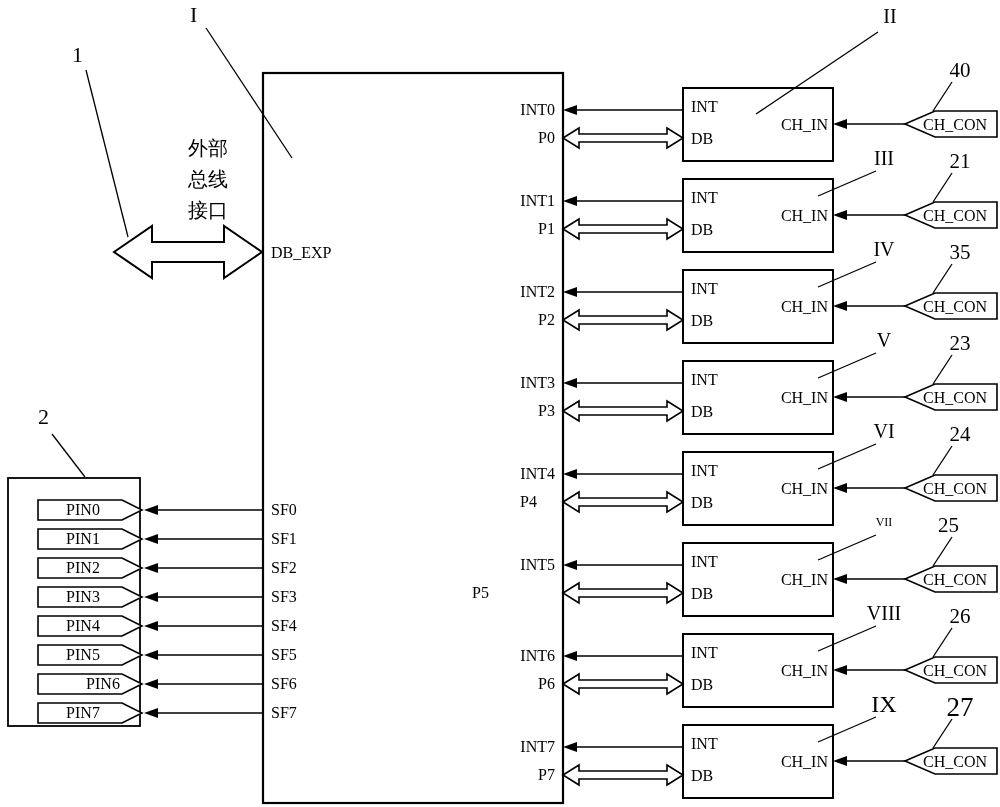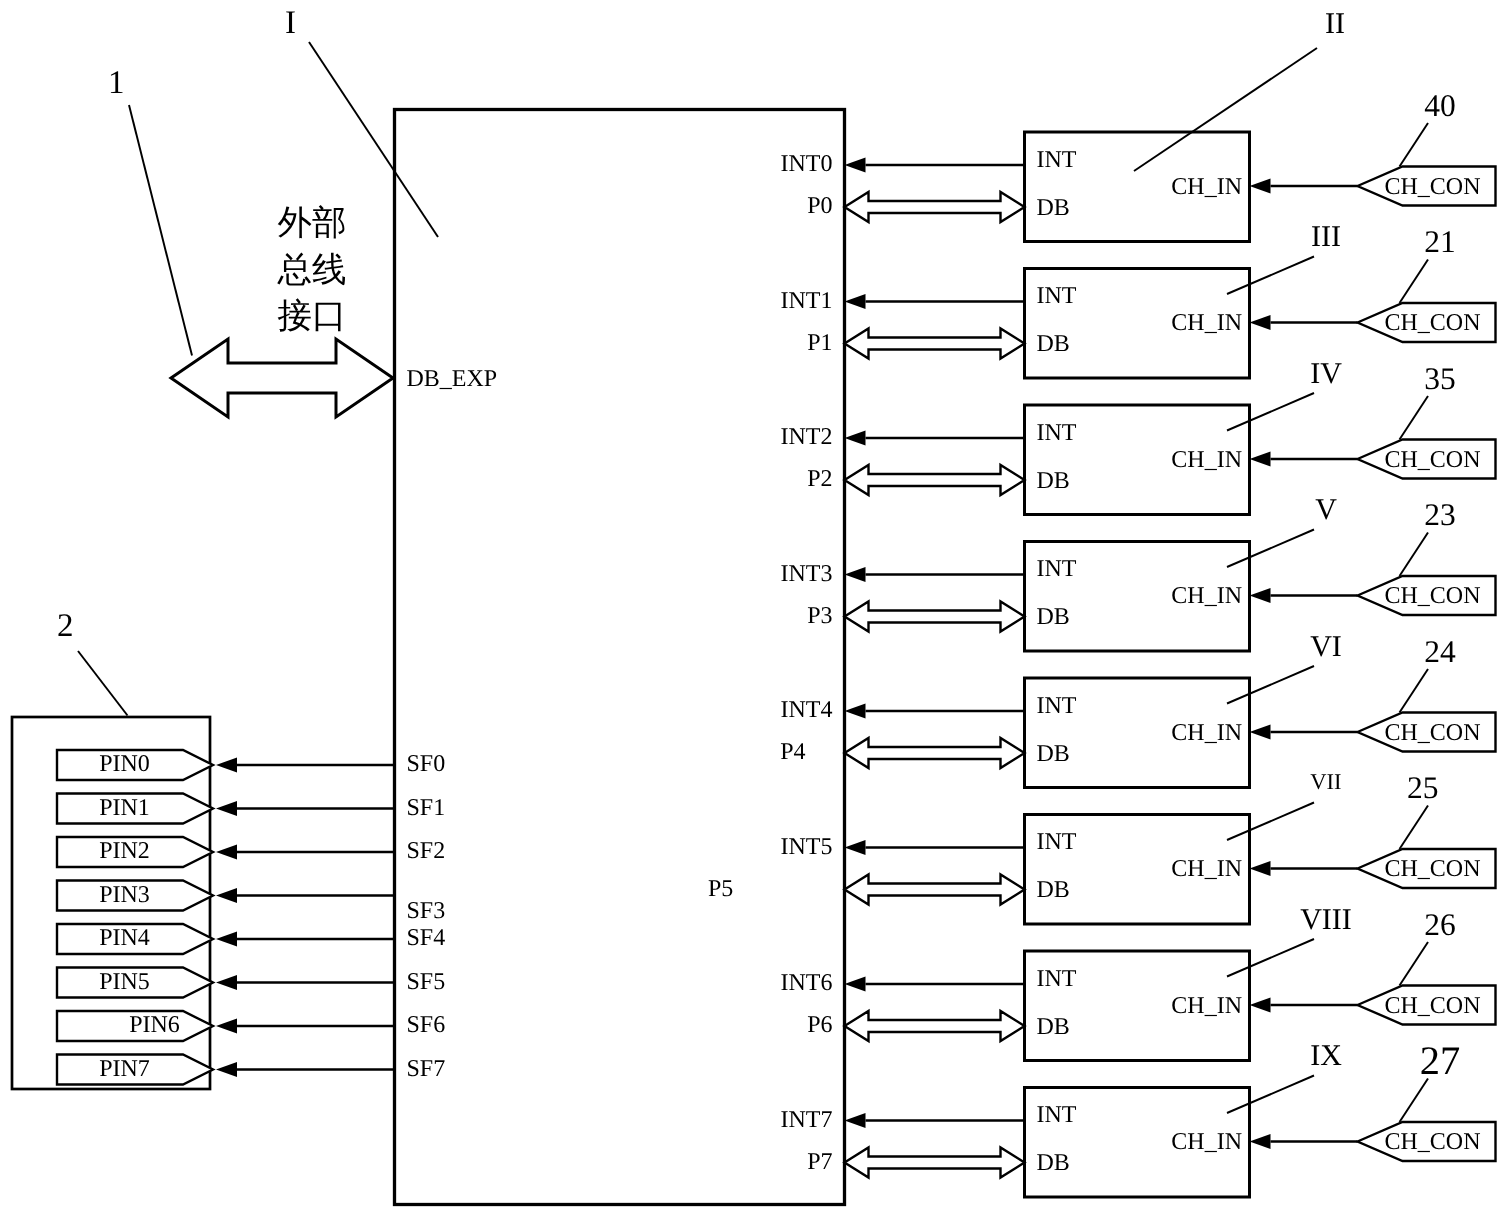--- a/index.html
+++ b/index.html
@@ -6,21 +6,21 @@
   #stage{
     position:relative;width:1000px;height:807px;background:#fff;
     font-family:"Liberation Serif", serif;color:#000;overflow:hidden;
   }
   #shapes{position:absolute;left:0;top:0;width:1000px;height:807px;}
   .lbl{
     position:absolute;height:20px;line-height:20px;font-size:16px;
     white-space:nowrap;color:#000;
   }
   .ref{font-size:22px;height:26px;line-height:26px;}
-  .cjk{font-size:23px;height:31px;line-height:31px;width:72px;text-align:center;font-family:Liberation Serif, serif;}
+  .cjk{font-size:20px;height:31px;line-height:31px;width:72px;text-align:center;font-family:Liberation Serif, serif;}
 </style>
 </head>
 <body>
 
 <div id="stage">
 
   <svg id="shapes" viewBox="0 0 1000 807">
 
     <rect x="263" y="73" width="300" height="730" fill="none" stroke="#000" stroke-width="2.2"></rect>
 
@@ -182,44 +182,44 @@
       <div class="lbl" style="left: 913px; top: 479px; width: 84px; text-align: center;">CH_CON</div>
       <div class="lbl" style="left: 938px; top: 421px; width: 44px; text-align: center; font-size: 21px; height: 26px; line-height: 26px;">24</div>
       <div class="lbl" style="left: 858px; top: 418px; width: 52px; text-align: center; font-size: 20px; height: 26px; line-height: 26px;">VI</div>
       <div class="lbl" style="left: 470px; top: 555px; width: 85px; text-align: right;">INT5</div>
       <div class="lbl" style="left: 472px; top: 583px; width: 85px; ">P5</div>
       <div class="lbl" style="left: 691px; top: 552px;">INT</div>
       <div class="lbl" style="left: 691px; top: 584px;">DB</div>
       <div class="lbl" style="left: 744px; top: 570px; width: 84px; text-align: right;">CH_IN</div>
       <div class="lbl" style="left: 913px; top: 570px; width: 84px; text-align: center;">CH_CON</div>
       <div class="lbl" style="left: 938px; top: 512px; width: 44px; text-align: left; font-size: 21px; height: 26px; line-height: 26px;">25</div>
-      <div class="lbl" style="left: 858px; top: 509px; width: 52px; text-align: center; font-size: 15px; height: 26px; line-height: 26px;">VII</div>
+      <div class="lbl" style="left: 858px; top: 509px; width: 52px; text-align: center; font-size: 12px; height: 26px; line-height: 26px;">VII</div>
       <div class="lbl" style="left: 470px; top: 646px; width: 85px; text-align: right;">INT6</div>
       <div class="lbl" style="left: 470px; top: 674px; width: 85px; text-align: right;">P6</div>
       <div class="lbl" style="left: 691px; top: 643px;">INT</div>
       <div class="lbl" style="left: 691px; top: 675px;">DB</div>
       <div class="lbl" style="left: 744px; top: 661px; width: 84px; text-align: right;">CH_IN</div>
       <div class="lbl" style="left: 913px; top: 661px; width: 84px; text-align: center;">CH_CON</div>
       <div class="lbl" style="left: 938px; top: 603px; width: 44px; text-align: center; font-size: 21px; height: 26px; line-height: 26px;">26</div>
       <div class="lbl" style="left: 858px; top: 600px; width: 52px; text-align: center; font-size: 20px; height: 26px; line-height: 26px;">VIII</div>
       <div class="lbl" style="left: 470px; top: 737px; width: 85px; text-align: right;">INT7</div>
       <div class="lbl" style="left: 470px; top: 765px; width: 85px; text-align: right;">P7</div>
       <div class="lbl" style="left: 691px; top: 734px;">INT</div>
       <div class="lbl" style="left: 691px; top: 766px;">DB</div>
       <div class="lbl" style="left: 744px; top: 752px; width: 84px; text-align: right;">CH_IN</div>
       <div class="lbl" style="left: 913px; top: 752px; width: 84px; text-align: center;">CH_CON</div>
       <div class="lbl" style="left: 938px; top: 694px; width: 44px; text-align: center; font-size: 27px; height: 26px; line-height: 26px;">27</div>
-      <div class="lbl" style="left: 858px; top: 691px; width: 52px; text-align: center; font-size: 20px; height: 26px; line-height: 26px;">IX</div>
+      <div class="lbl" style="left: 858px; top: 691px; width: 52px; text-align: center; font-size: 24px; height: 26px; line-height: 26px;">IX</div>
       <div class="lbl" style="left: 271px; top: 500px;">SF0</div>
       <div class="lbl" style="left: 40px; top: 500px; width: 86px; text-align: center;">PIN0</div>
       <div class="lbl" style="left: 271px; top: 529px;">SF1</div>
       <div class="lbl" style="left: 40px; top: 529px; width: 86px; text-align: center;">PIN1</div>
       <div class="lbl" style="left: 271px; top: 558px;">SF2</div>
       <div class="lbl" style="left: 40px; top: 558px; width: 86px; text-align: center;">PIN2</div>
-      <div class="lbl" style="left: 271px; top: 587px; margin-top: 11px;">SF3</div>
+      <div class="lbl" style="left: 271px; top: 587px;">SF3</div>
       <div class="lbl" style="left: 40px; top: 587px; width: 86px; text-align: center;">PIN3</div>
       <div class="lbl" style="left: 271px; top: 616px;">SF4</div>
       <div class="lbl" style="left: 40px; top: 616px; width: 86px; text-align: center;">PIN4</div>
       <div class="lbl" style="left: 271px; top: 645px;">SF5</div>
       <div class="lbl" style="left: 40px; top: 645px; width: 86px; text-align: center;">PIN5</div>
       <div class="lbl" style="left: 271px; top: 674px;">SF6</div>
       <div class="lbl" style="left: 40px; top: 674px; width: 86px; text-align: center; margin-left: 20px;">PIN6</div>
       <div class="lbl" style="left: 271px; top: 703px;">SF7</div>
       <div class="lbl" style="left: 40px; top: 703px; width: 86px; text-align: center;">PIN7</div>
     </div>

